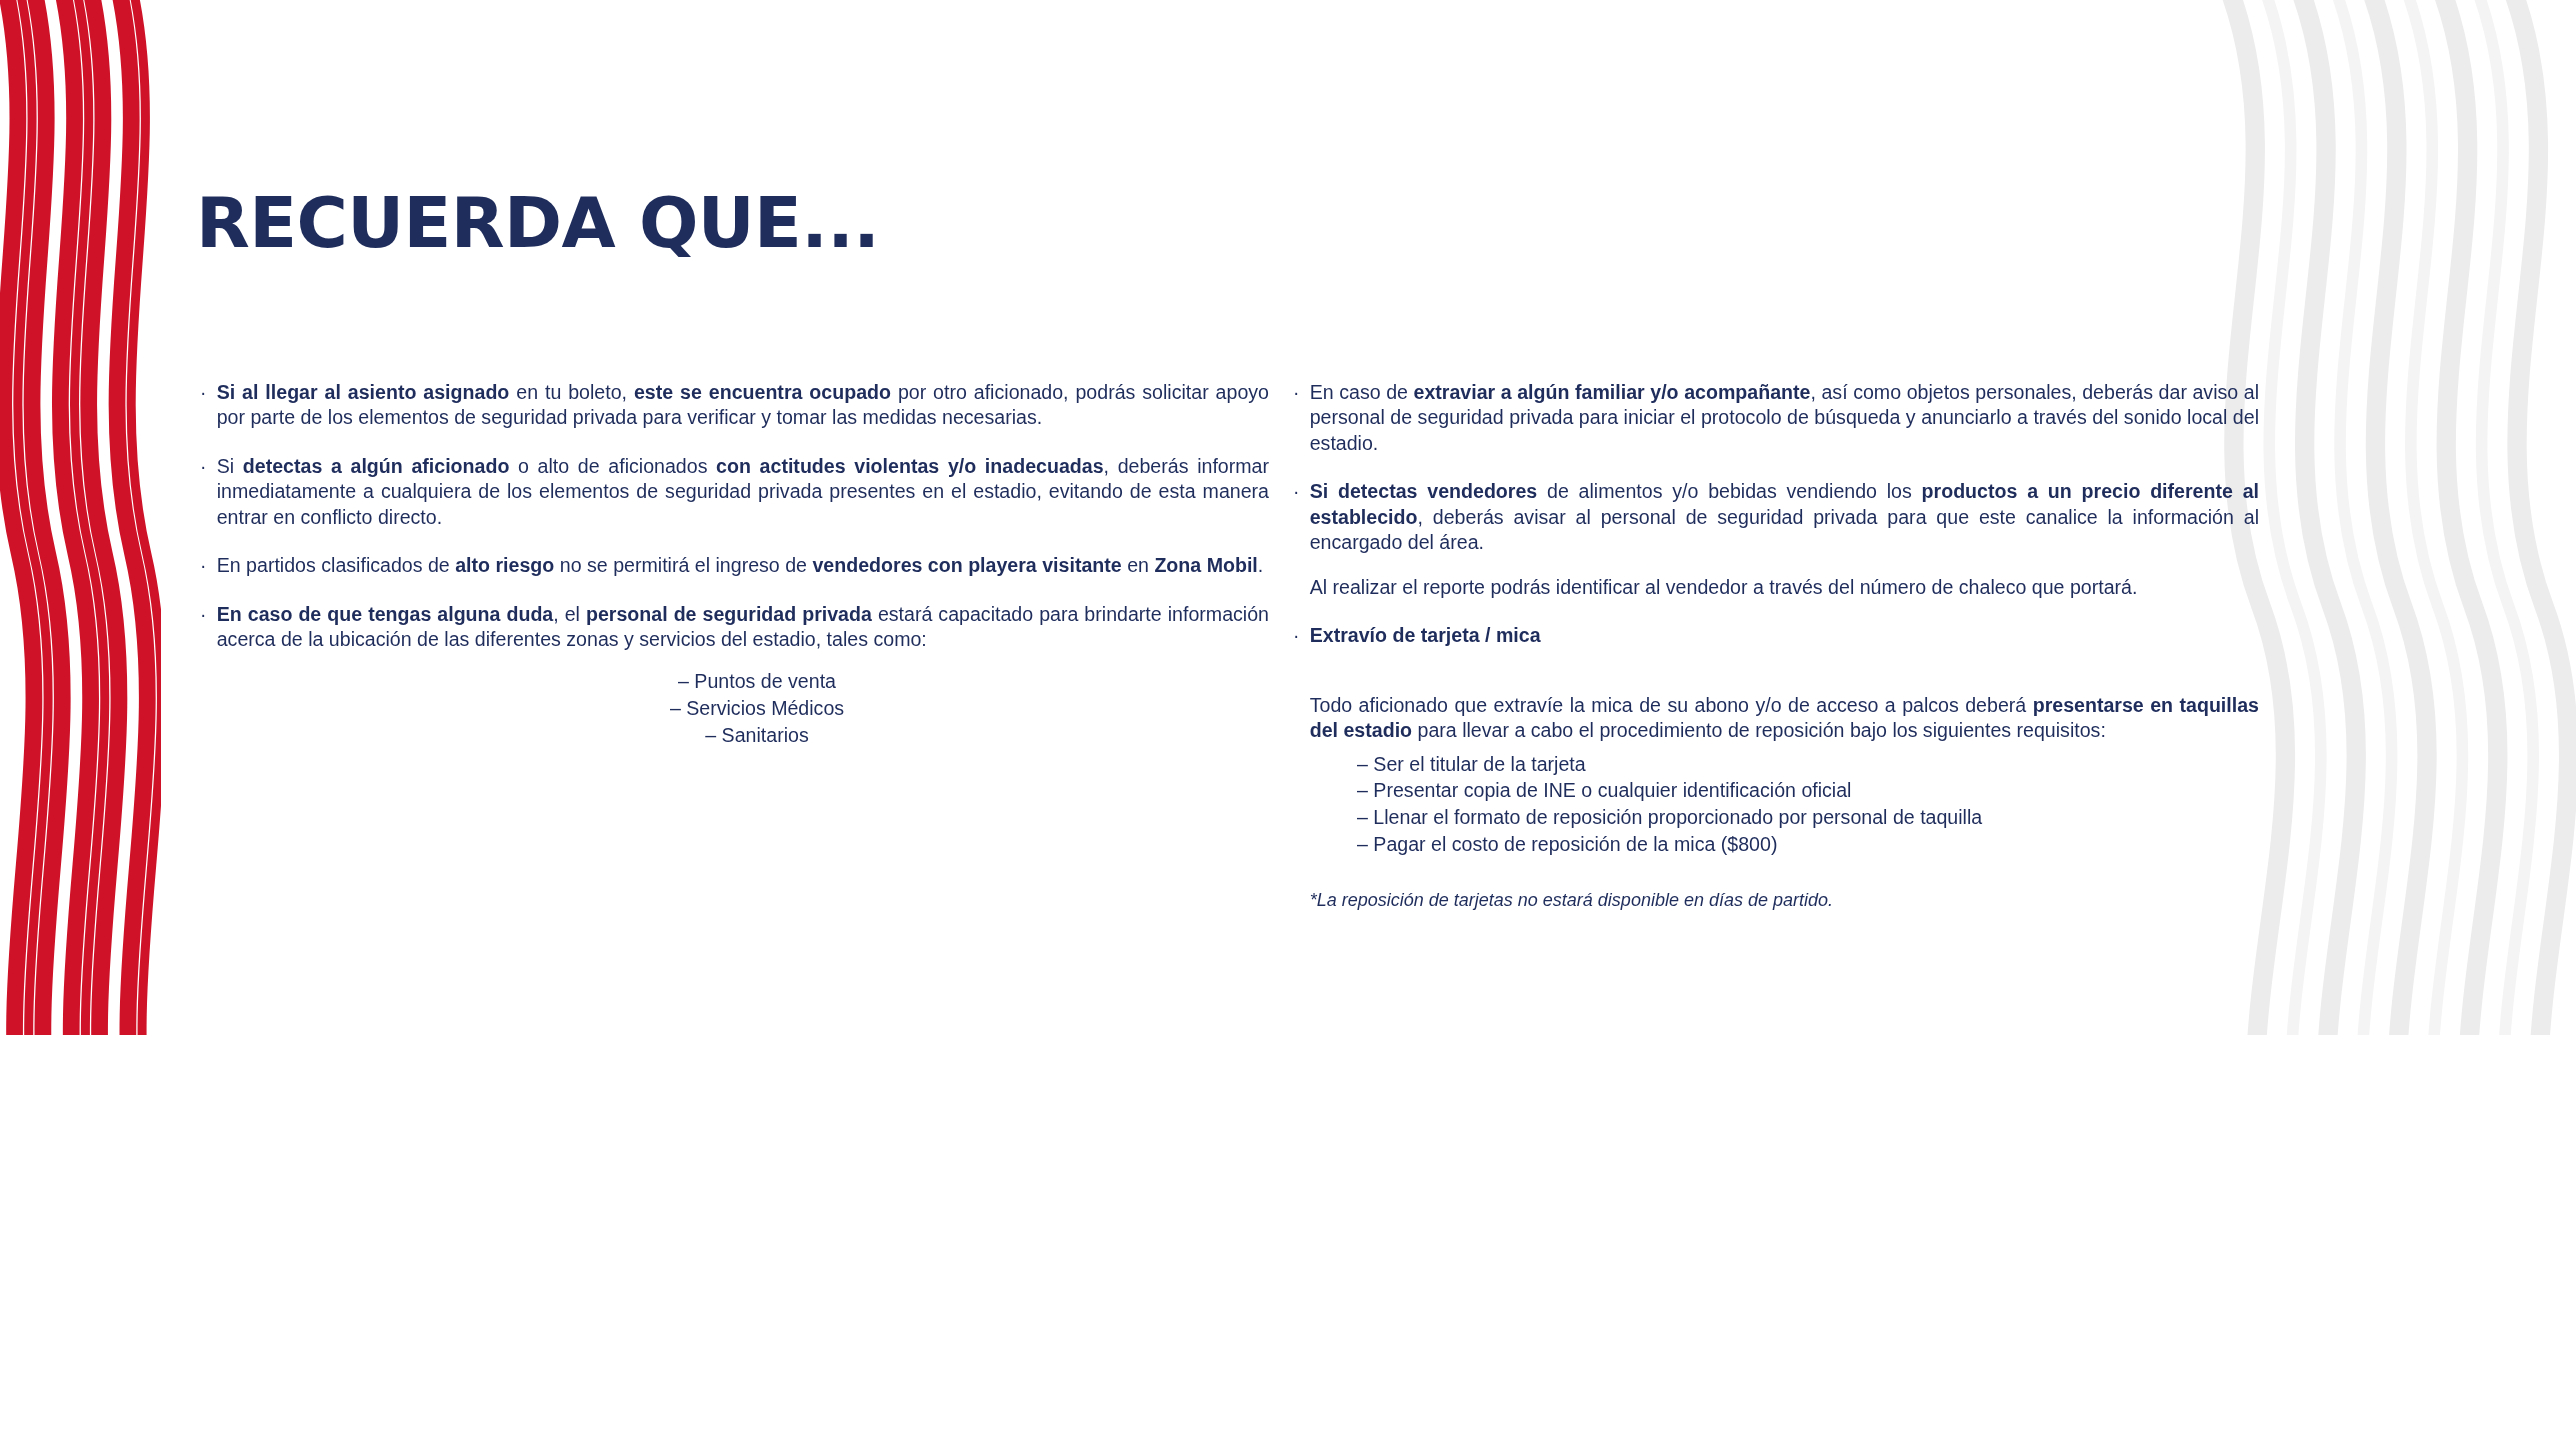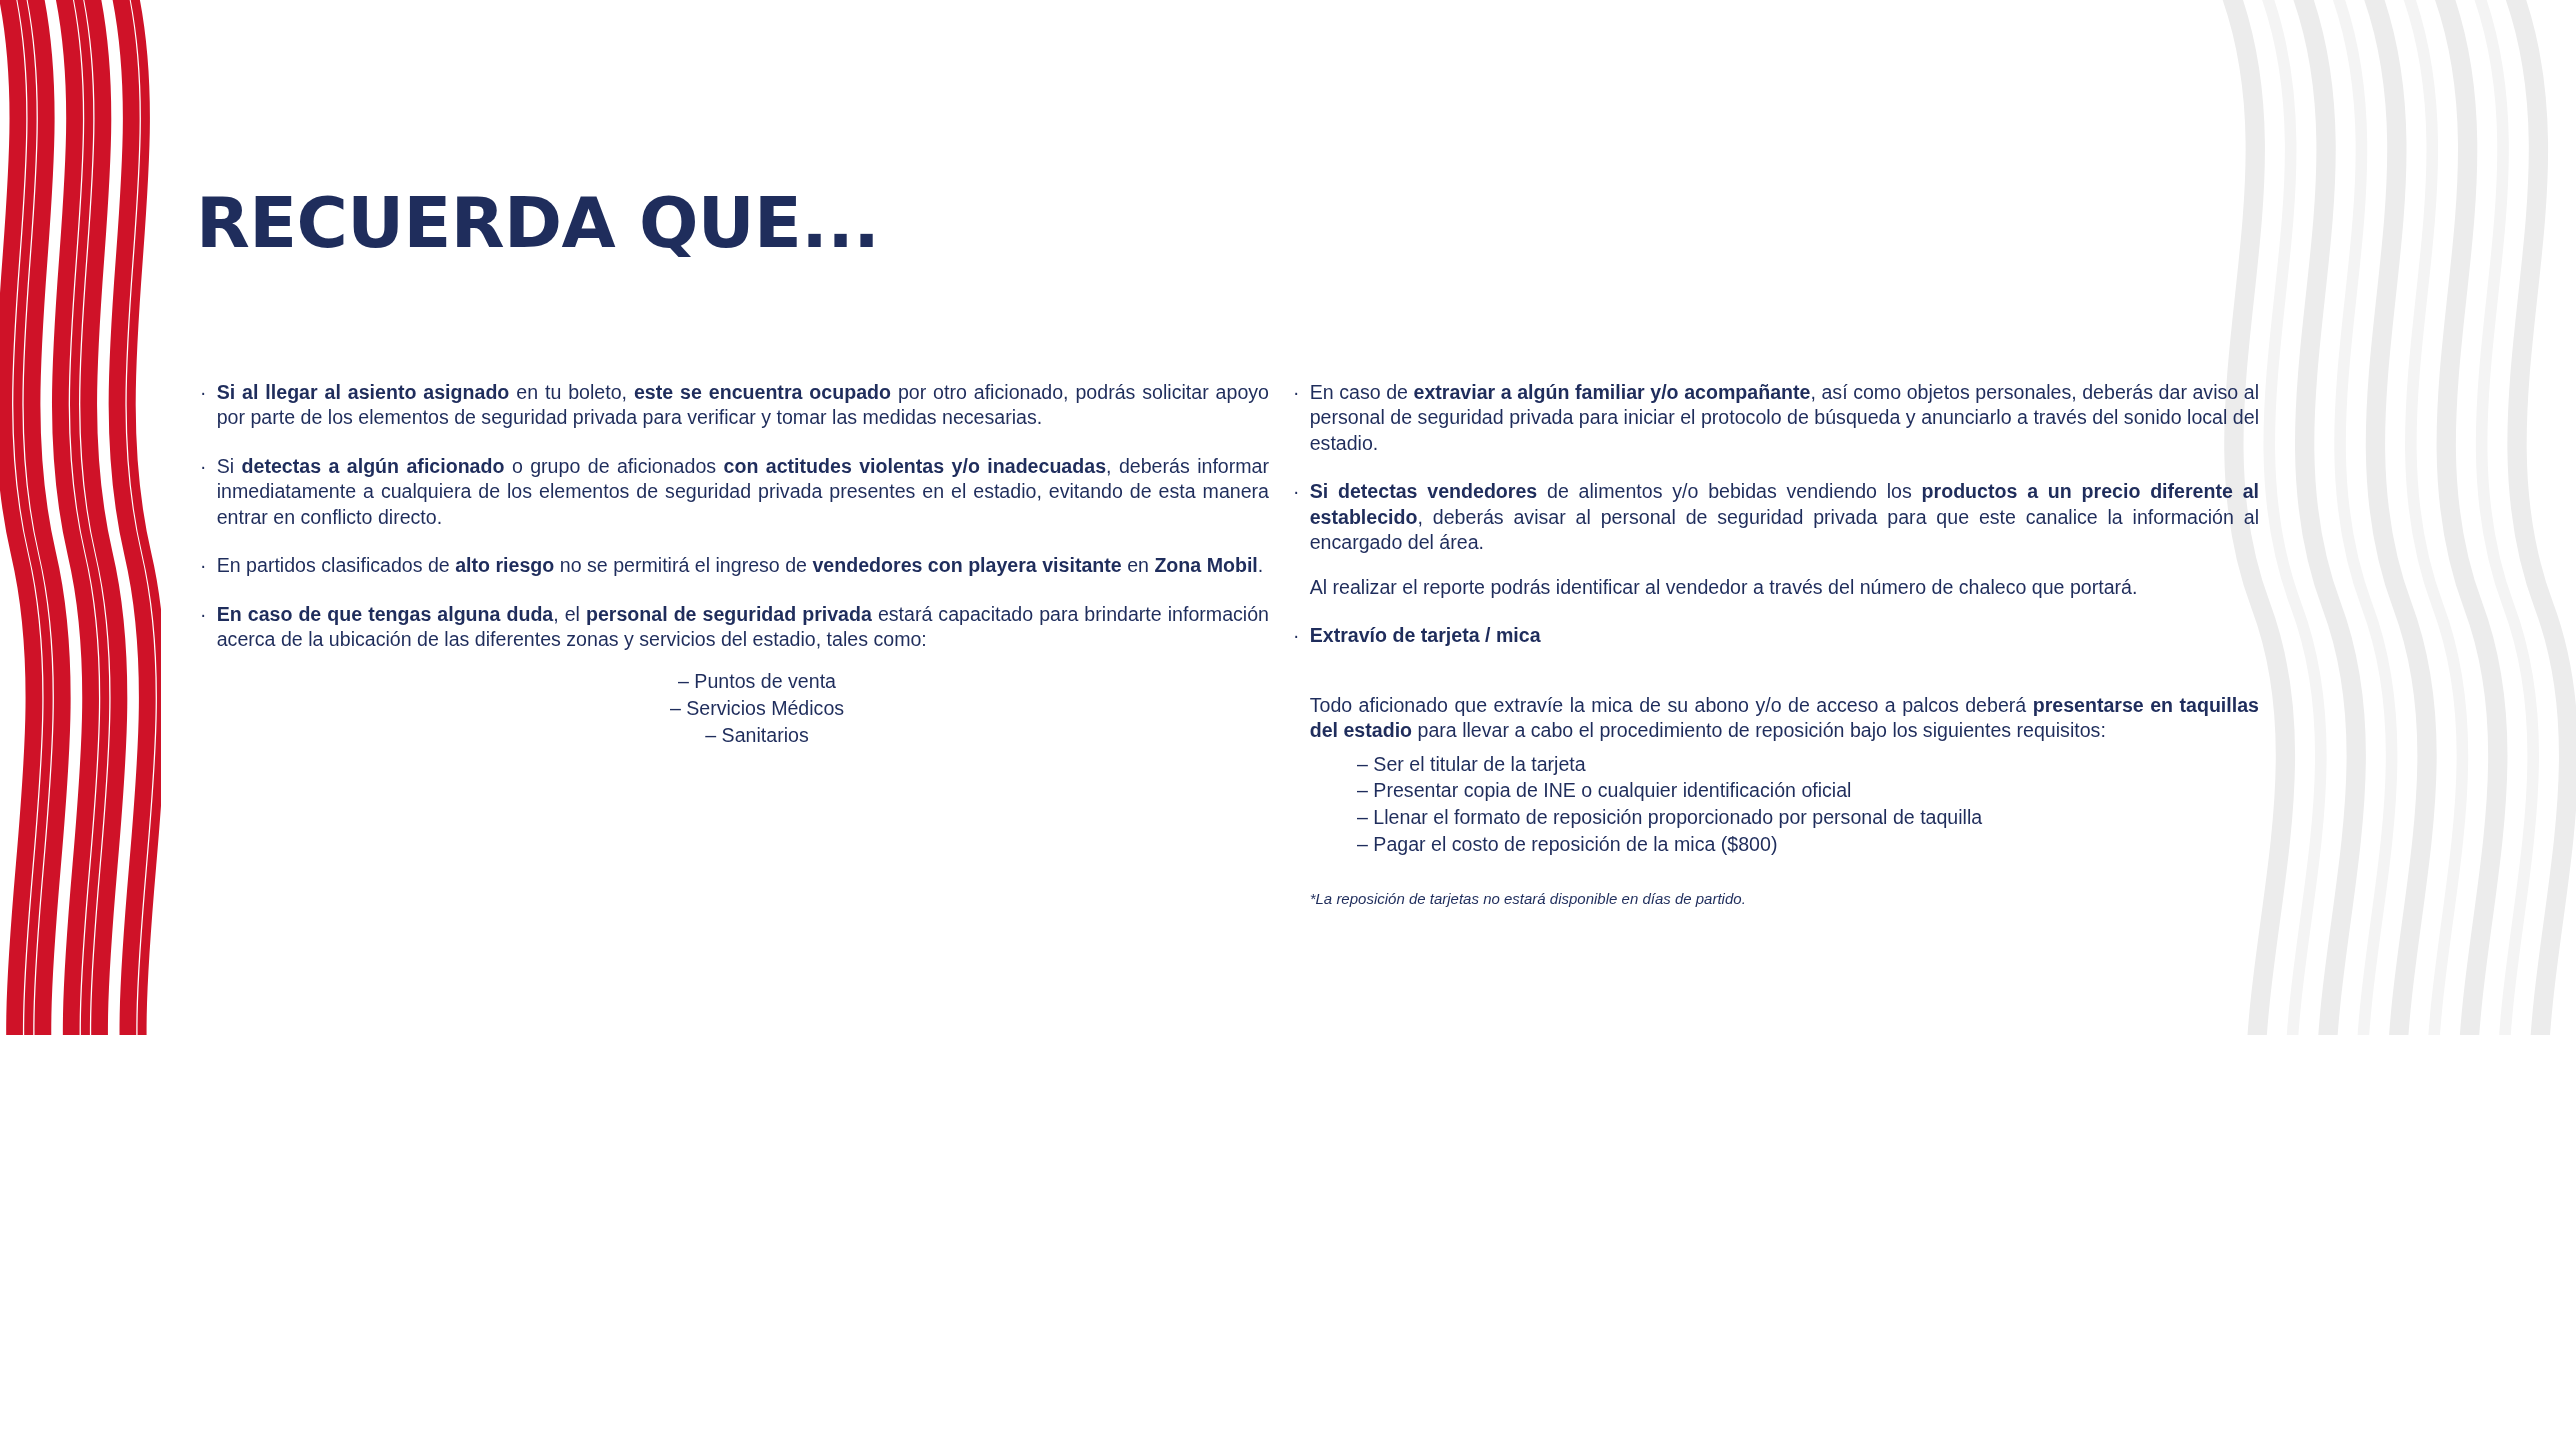--- a/index.html
+++ b/index.html
@@ -118,21 +118,21 @@
   .sub-list-indent li.hang {
     padding-left: 22px;
     text-indent: -22px;
   }
 
   b, strong { font-weight: bold; }
   .note {
     margin-top: 32px;
     padding-left: 16.7px;
     font-style: italic;
-    font-size: 15px;
+    font-size: 18px;
   }
   .tight { margin-bottom: 0; }
 </style>
 </head>
 <body>
 
 <div class="slide">
 
   <div class="left-deco">
     <svg width="161" height="1449" viewBox="0 0 250 2250" xmlns="http://www.w3.org/2000/svg" aria-hidden="true">
@@ -174,21 +174,21 @@
   <div class="col col-left">
 
     <div class="bullet-block">
       <div class="bullet-para">
         <span class="bullet-dot">·</span><b>Si al llegar al asiento asignado</b><span> en tu boleto, </span><b>este se encuentra ocupado</b><span> por otro aficionado, podrás solicitar apoyo por parte de los elementos de seguridad privada para verificar y tomar las medidas necesarias.</span>
       </div>
     </div>
 
     <div class="bullet-block">
       <div class="bullet-para">
-        <span class="bullet-dot">·</span><span>Si </span><b>detectas a algún aficionado</b><span> o grupo de aficionados </span><b>con actitudes violentas y/o inadecuadas</b><span>, deberás informar inmediatamente a cualquiera de los elementos de seguridad privada presentes en el estadio, evitando de esta manera entrar en conflicto directo.</span>
+        <span class="bullet-dot">·</span><span>Si </span><b>detectas a algún aficionado</b><span> o alto de aficionados </span><b>con actitudes violentas y/o inadecuadas</b><span>, deberás informar inmediatamente a cualquiera de los elementos de seguridad privada presentes en el estadio, evitando de esta manera entrar en conflicto directo.</span>
       </div>
     </div>
 
     <div class="bullet-block">
       <div class="bullet-para nojustify">
         <span class="bullet-dot">·</span><span>En partidos clasificados de </span><b>alto riesgo</b><span> no se permitirá el ingreso de </span><b>vendedores con playera visitante</b><span> en </span><b>Zona Mobil</b><span>.</span>
       </div>
     </div>
 
     <div class="bullet-block">

